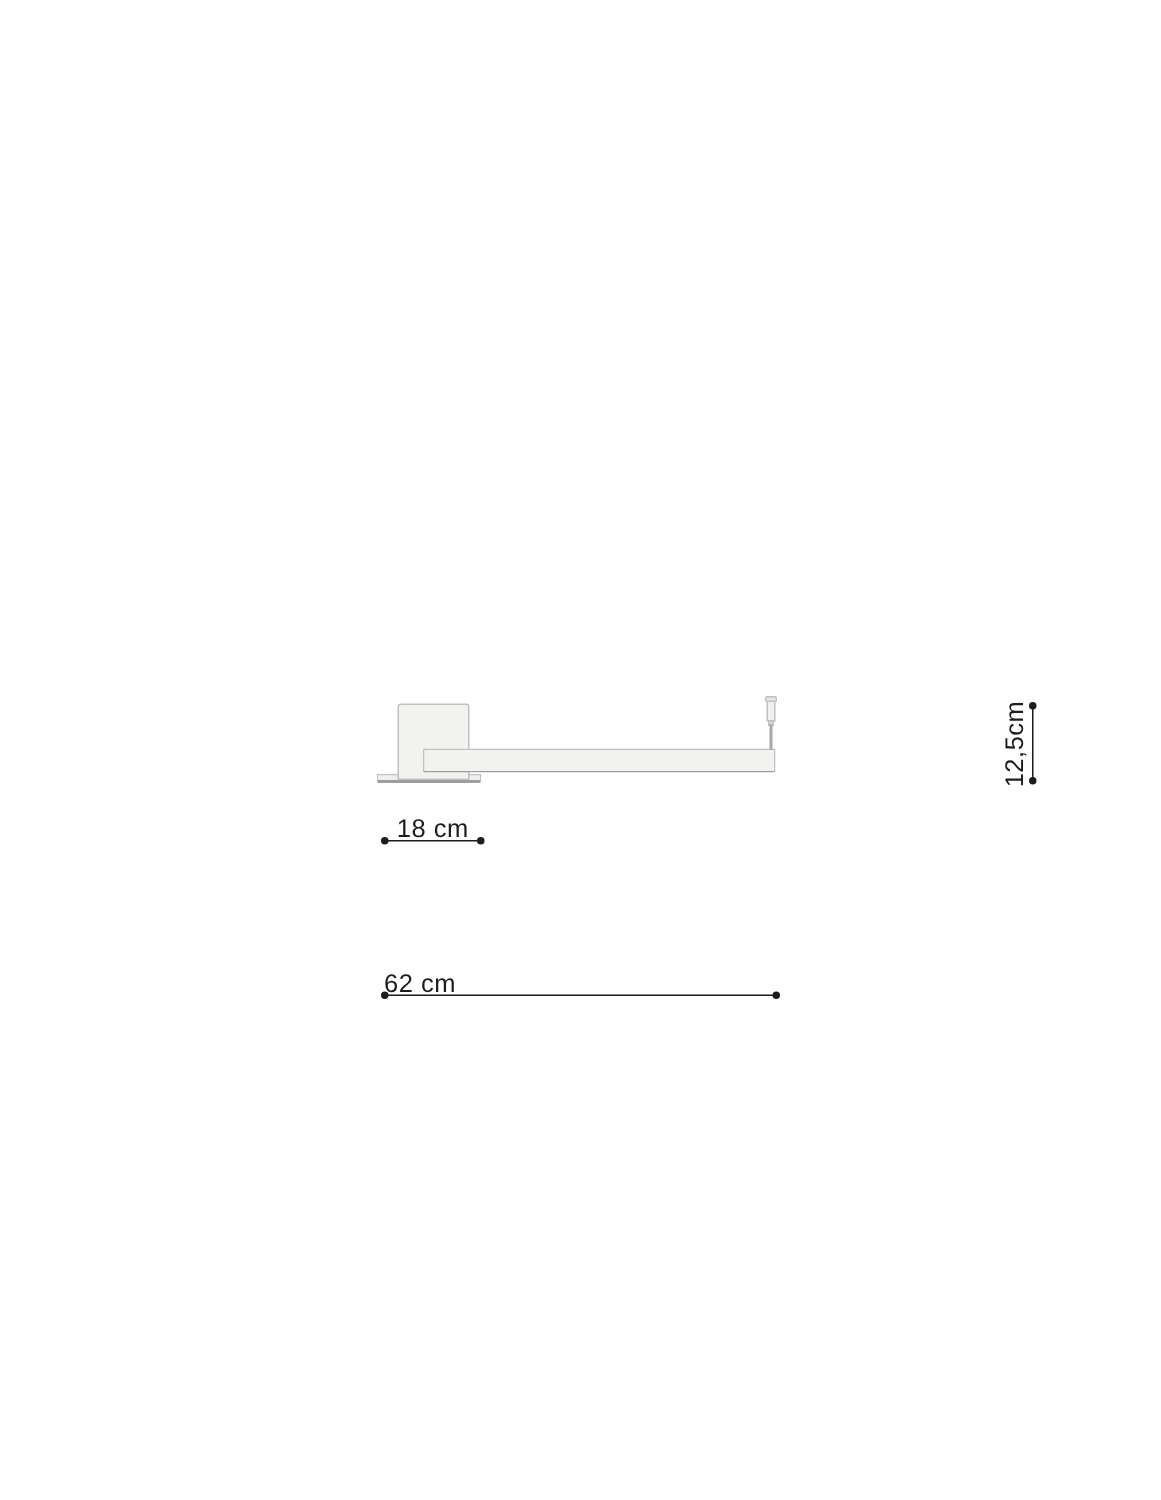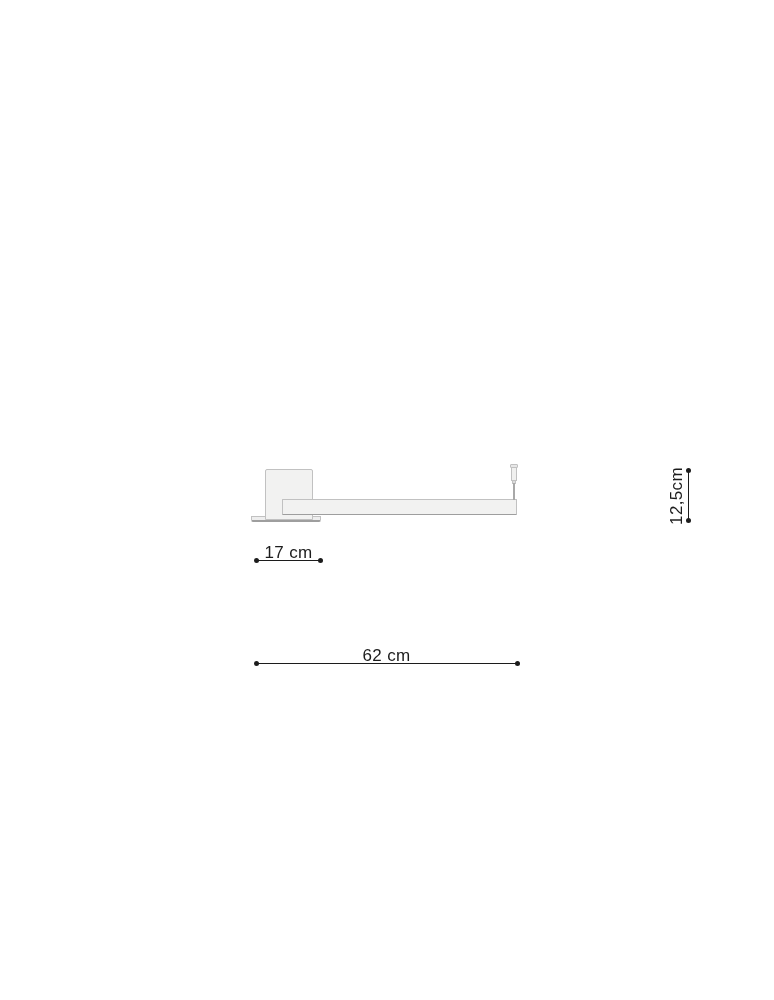--- a/index.html
+++ b/index.html
@@ -76,21 +76,21 @@
   
   .dim17-line  { left: 256px; top: 560px; width: 65px; }
   .dim17-dot-l { left: 254px; top: 558px; }
   .dim17-dot-r { left: 318px; top: 558px; }
   .dim17-label { left: 256px; top: 543px; width: 65px; text-align: center; }
 
   
   .dim62-line  { left: 256px; top: 663px; width: 261px; }
   .dim62-dot-l { left: 254px; top: 661px; }
   .dim62-dot-r { left: 515px; top: 661px; }
-  .dim62-label { left: 256px; top: 646px; width: 261px; text-align: center; }
+  .dim62-label { left: 256px; top: 646px; width: 261px; }
 
   
   .dim125-line  { left: 688px; top: 470px; height: 51px; }
   .dim125-dot-t { left: 686px; top: 468px; }
   .dim125-dot-b { left: 686px; top: 518px; }
   .dim125-label {
     left: 677px; top: 496px;
     transform: translate(-50%, -50%) rotate(-90deg);
   }
 </style>
@@ -103,21 +103,21 @@
     <div class="canopy-plate"></div>
     <div class="canopy-box"></div>
     <div class="lamp-arm"></div>
     <div class="gland-cap"></div>
     <div class="gland-body"></div>
     <div class="gland-nut"></div>
     <div class="cable-wire"></div>
   </div>
 
   <div>
-    <div class="dim-label dim17-label">17 cm</div>
+    <div class="dim-label dim17-label">18 cm</div>
     <div class="dim-line-h dim17-line"></div>
     <div class="dim-dot dim17-dot-l"></div>
     <div class="dim-dot dim17-dot-r"></div>
   </div>
 
   <div>
     <div class="dim-label dim62-label">62 cm</div>
     <div class="dim-line-h dim62-line"></div>
     <div class="dim-dot dim62-dot-l"></div>
     <div class="dim-dot dim62-dot-r"></div>

